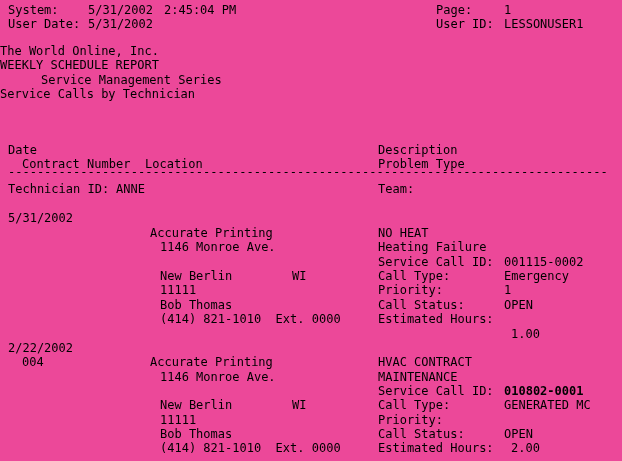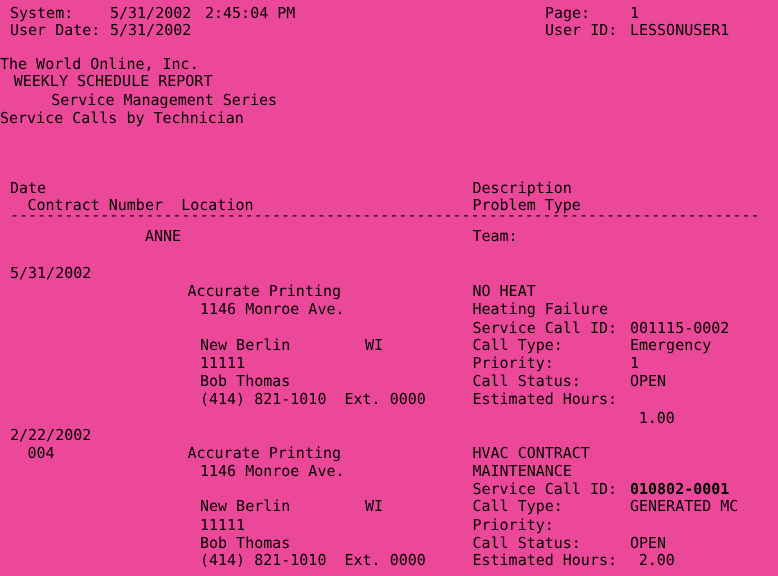--- a/index.html
+++ b/index.html
@@ -27,32 +27,33 @@
   <span class="t" style="left:164px; top:3px;">2:45:04 PM</span>
   <span class="t" style="left:436px; top:3px;">Page:</span>
   <span class="t" style="left:504px; top:3px;">1</span>
 
   <span class="t" style="left:8px;   top:17px;">User Date:</span>
   <span class="t" style="left:88px;  top:17px;">5/31/2002</span>
   <span class="t" style="left:436px; top:17px;">User ID:</span>
   <span class="t" style="left:504px; top:17px;">LESSONUSER1</span>
 
   <span class="t center" style="top:44px;">The World Online, Inc.</span>
-  <span class="t center" style="top:58px;margin-left:11px;">WEEKLY SCHEDULE REPORT</span>
+  <span class="t center" style="top:58px;">WEEKLY SCHEDULE REPORT</span>
   <span class="t center" style="top:73px;padding-left:41px;">Service Management Series</span>
   <span class="t center" style="top:87px;">Service Calls by Technician</span>
 
   <span class="t" style="left:8px;   top:143px;">Date</span>
   <span class="t" style="left:378px; top:143px;">Description</span>
   <span class="t" style="left:22px;  top:157px;">Contract Number</span>
   <span class="t" style="left:145px; top:157px;">Location</span>
   <span class="t" style="left:378px; top:157px;">Problem Type</span>
 
   <span class="t" style="left:8px; top:165px;">-----------------------------------------------------------------------------------</span>
 
+  <span class="t" style="left:8px;   top:182px;">Technician ID:</span>
   <span class="t" style="left:116px; top:182px;">ANNE</span>
   <span class="t" style="left:378px; top:182px;">Team:</span>
   <span class="t" style="left:424px; top:182px;"></span>
 
   <div>
     <span class="t" style="left:8px;   top:211px;">5/31/2002</span>
     <span class="t" style="left:150px; top:226px;">Accurate Printing</span>
     <span class="t" style="left:378px; top:226px;">NO HEAT</span>
     <span class="t" style="left:160px; top:240px;">1146 Monroe Ave.</span>
     <span class="t" style="left:378px; top:240px;">Heating Failure</span>

